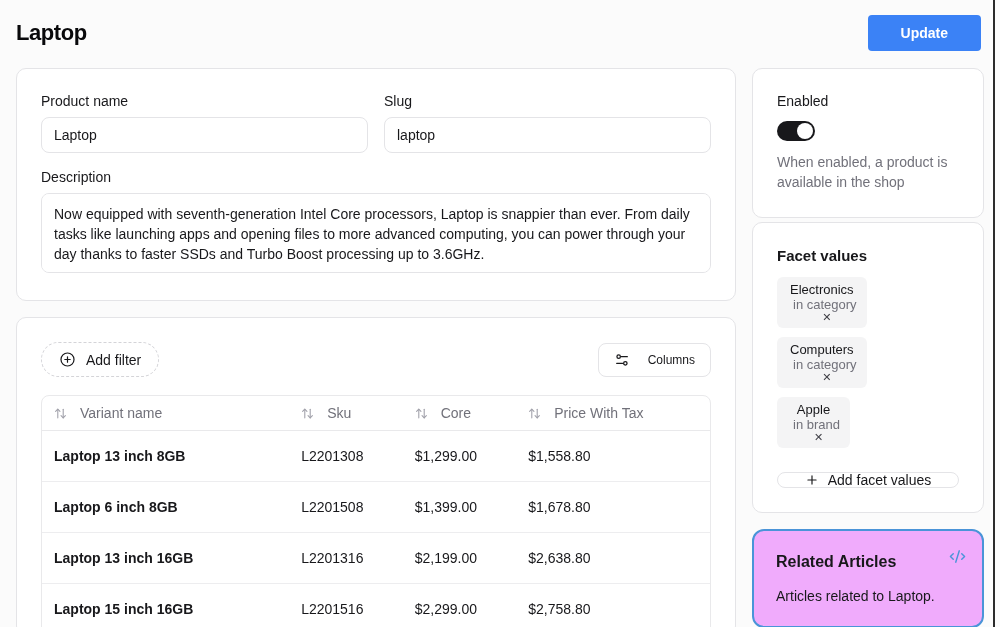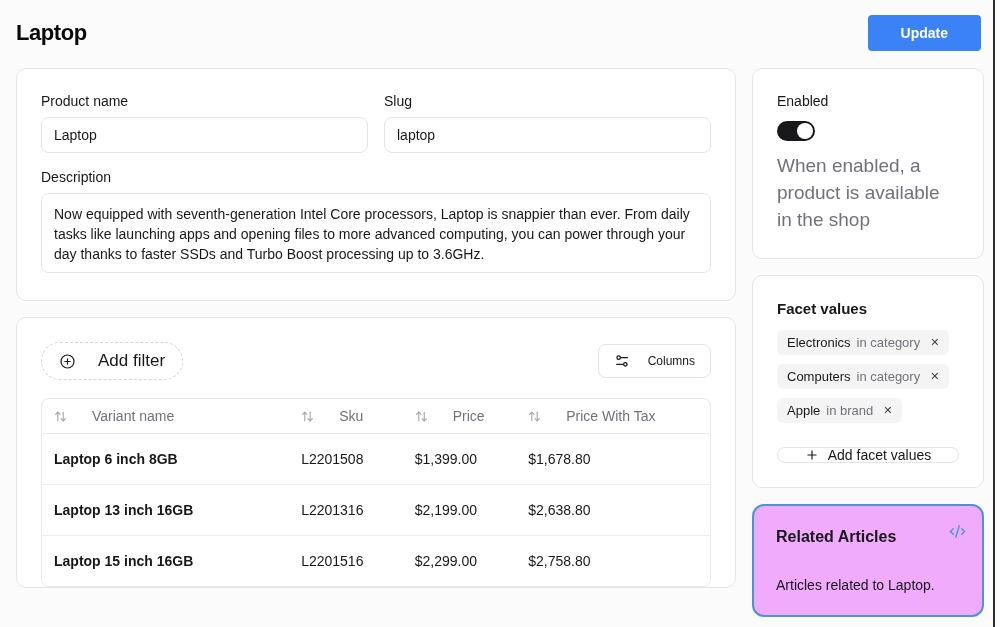--- a/index.html
+++ b/index.html
@@ -34,65 +34,65 @@
   }
   .field textarea {
     width: 100%; height: 80px; border: 1px solid #e4e4e7; border-radius: 8px;
     padding: 10px 12px; font-size: 14px; line-height: 20px; font-family: inherit;
     color: #18181b; resize: none; outline: none; background: #fff;
   }
   
   .table-card { margin-top: 16px; padding: 24px 24px 0 24px; }
   .table-toolbar { display: flex; justify-content: space-between; align-items: center; margin-bottom: 18px; }
   .add-filter-btn {
-    display: inline-flex; align-items: center; gap: 22px; padding: 8px 17px;
+    display: inline-flex; align-items: center; gap: 10px; padding: 8px 17px;
     border: 1px dashed #d4d4d8; border-radius: 999px; background: transparent;
-    font-size: 17px; color: #18181b; cursor: pointer; font-family: inherit;
+    font-size: 14px; color: #18181b; cursor: pointer; font-family: inherit;
   }
   .columns-btn {
     display: inline-flex; align-items: center; gap: 18px; padding: 8px 15px;
     border: 1px solid #e4e4e7; border-radius: 8px; background: #fff;
     font-size: 12px; color: #18181b; cursor: pointer; font-family: inherit;
   }
   .table-wrap { border: 1px solid #e9e9eb; border-radius: 8px; overflow: hidden; }
   table { width: 100%; border-collapse: collapse; table-layout: fixed; }
   th:nth-child(1) { width: 37%; } th:nth-child(2) { width: 17%; }
   th:nth-child(3) { width: 17%; } th:nth-child(4) { width: 29%; }
   thead th { padding: 9px 12px; border-bottom: 1px solid #e9e9eb; }
-  .th-inner { display: flex; align-items: center; gap: 25px; font-size: 14px; font-weight: 400; color: #71717a; cursor: pointer; }
+  .th-inner { display: flex; align-items: center; gap: 13px; font-size: 14px; font-weight: 400; color: #71717a; cursor: pointer; }
   tbody td { padding: 17px 12px; font-size: 14px; border-bottom: 1px solid #ededef; color: #18181b; }
   tbody tr:last-child td { border-bottom: none; }
   td.v-name { font-weight: 600; }
   
   .side-card-title { font-size: 14px; font-weight: 500; }
   .facet-title, .assets-title { font-size: 15px; font-weight: 600; }
   .toggle {
     margin-top: 12px; width: 38px; height: 20px; border-radius: 999px;
     background: #18181b; position: relative; cursor: pointer; border: none; display: block;
   }
   .toggle .knob { position: absolute; top: 2px; right: 2px; width: 16px; height: 16px; border-radius: 50%; background: #fff; }
-  .enabled-desc { margin-top: 12px; color: #71717a; font-size: 19px; line-height: 1.42; }
-  .facet-card { margin-top: 16px; }
+  .enabled-desc { margin-top: 12px; color: #71717a; font-size: 14px; line-height: 1.42; }
+  .facet-card { margin-top: 4px; }
   .chips { margin-top: 13px; }
   .chip {
     display: inline-flex; align-items: center; background: #f4f4f5; border-radius: 6px;
-    padding: 5px 10px; font-size: 13px; margin-bottom: 9px;
+    padding: 5px 10px; font-size: 13px; margin-bottom: 9px; flex-direction: column;
   }
   .chip-value { font-weight: 500; color: #18181b; }
   .chip-facet { color: #71717a; margin-left: 6px; }
   .chip-x { margin-left: 10px; color: #3f3f46; font-size: 11px; cursor: pointer; line-height: 1; }
   .add-facet-btn {
     margin-top: 15px; width: 100%; height: 16px; border: 1px solid #e4e4e7; border-radius: 8px;
     background: #fff; display: flex; align-items: center; justify-content: center; gap: 9px;
     font-size: 14px; font-weight: 500; color: #18181b; cursor: pointer; font-family: inherit;
   }
   .related-card { margin-top: 16px; border: 2px solid #4a94d8; border-radius: 12px; padding: 22px; position: relative; }
   .related-title { font-size: 16px; font-weight: 700; }
   .code-icon { position: absolute; top: 17px; right: 16px; }
-  .related-desc { margin-top: 31px; font-size: 14px; color: #18181b; }
+  .related-desc { margin-top: 17px; font-size: 14px; color: #18181b; }
   .assets-card { margin-top: 16px; padding-bottom: 0; }
   .scrollbar-track { position: absolute; top: 0; right: 5px; width: 2px; height: 627px; background: #2b2b2b; }
   .icon { display: inline-flex; flex: none; }
 </style>
 </head>
 <body>
 
 <div>
 
   <div class="topbar">
@@ -178,40 +178,46 @@
                 <th>
                     <span class="th-inner">
                       <span class="icon">
                         <svg width="13" height="13" viewBox="0 0 24 24" fill="none" stroke="#a1a1aa" stroke-width="2" stroke-linecap="round" stroke-linejoin="round">
                           <path d="m3 8 4-4 4 4"></path>
                           <path d="M7 4v16"></path>
                           <path d="m21 16-4 4-4-4"></path>
                           <path d="M17 20V4"></path>
                         </svg>
                       </span>
-                      <span>Price</span>
+                      <span>Core</span>
                     </span>
                   </th>
                 <th>
                     <span class="th-inner">
                       <span class="icon">
                         <svg width="13" height="13" viewBox="0 0 24 24" fill="none" stroke="#a1a1aa" stroke-width="2" stroke-linecap="round" stroke-linejoin="round">
                           <path d="m3 8 4-4 4 4"></path>
                           <path d="M7 4v16"></path>
                           <path d="m21 16-4 4-4-4"></path>
                           <path d="M17 20V4"></path>
                         </svg>
                       </span>
                       <span>Price With Tax</span>
                     </span>
                   </th>
               </tr>
             </thead>
             <tbody>
               <tr>
+                <td class="v-name">Laptop 13 inch 8GB</td>
+                <td>L2201308</td>
+                <td>$1,299.00</td>
+                <td>$1,558.80</td>
+              </tr>
+              <tr>
                 <td class="v-name">Laptop 6 inch 8GB</td>
                 <td>L2201508</td>
                 <td>$1,399.00</td>
                 <td>$1,678.80</td>
               </tr>
               <tr>
                 <td class="v-name">Laptop 13 inch 16GB</td>
                 <td>L2201316</td>
                 <td>$2,199.00</td>
                 <td>$2,638.80</td>

